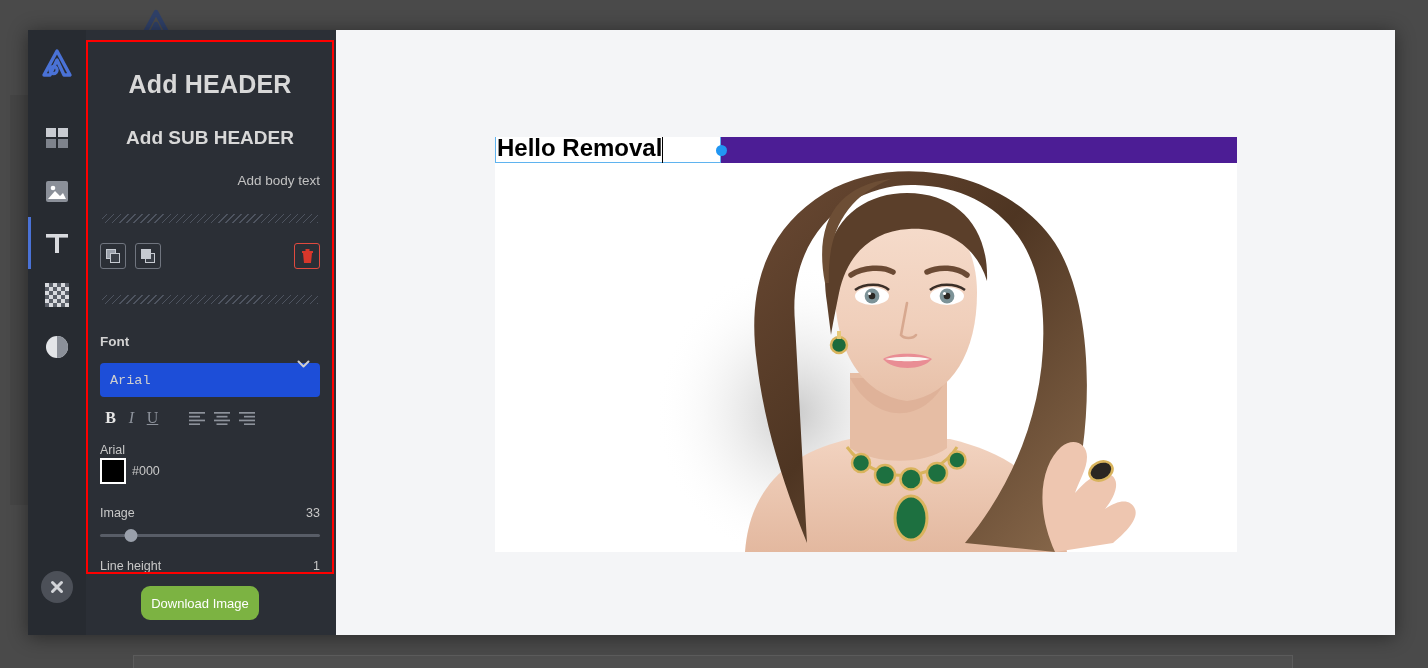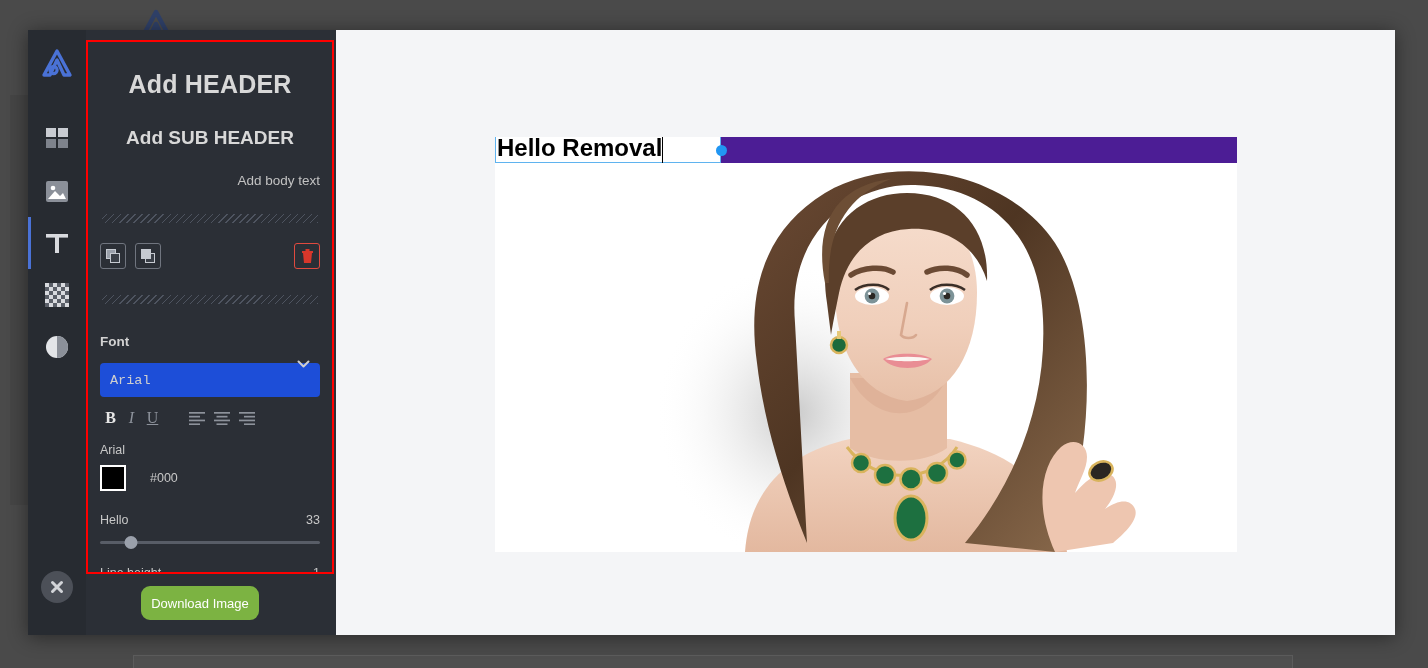--- a/index.html
+++ b/index.html
@@ -153,21 +153,21 @@
     display: flex; align-items: center; justify-content: center;
     color: #8d929b; font-size: 16px;
     cursor: pointer;
     font-family: "Liberation Serif", serif;
   }
   .fmt-btn.active { color: #e6e6e6; }
   #align-group { display: flex; margin-left: 23px; gap: 4px; }
   .align-btn { width: 21px; height: 22px; display:flex; align-items:center; justify-content:center; cursor:pointer; }
 
   #color-label { margin-top: 14px; display: block; color: #c8c8c8; font-size: 12.5px; font-weight: normal; }
-  #color-row { margin-top: 8px; display: flex; align-items: center; gap: 24px; }
+  #color-row { margin-top: 1px; display: flex; align-items: center; gap: 6px; }
   #color-swatch {
     width: 26px; height: 26px;
     background: #000000;
     border: 2px solid #ffffff;
     cursor: pointer;
   }
   #color-value { color: #c8c8c8; font-size: 12.5px; }
 
   .slider-block { margin-top: 22px; }
   .slider-head { display: flex; justify-content: space-between; align-items: baseline; }
@@ -417,21 +417,21 @@
       </div>
 
       <span class="field-label" id="color-label">Arial</span>
       <div id="color-row">
         <div id="color-swatch" style="background: rgb(0, 0, 0);"></div>
         <div id="color-value">#000</div>
       </div>
 
       <div class="slider-block">
         <div class="slider-head">
-          <span>Hello</span>
+          <span>Image</span>
           <span>33</span>
         </div>
         <div class="slider-track">
           <div class="slider-thumb" id="size-thumb" style="left: 14%;"></div>
         </div>
       </div>
 
       <div class="slider-block">
         <div class="slider-head">
           <span>Line height</span>

